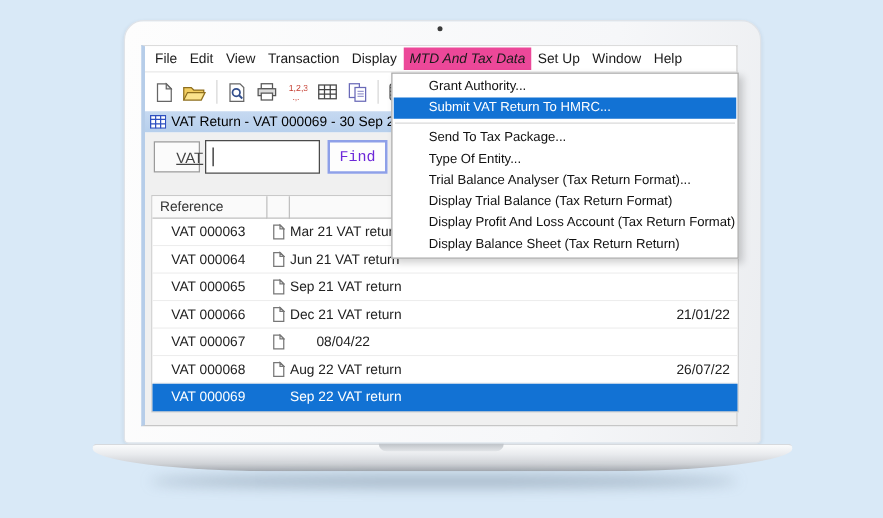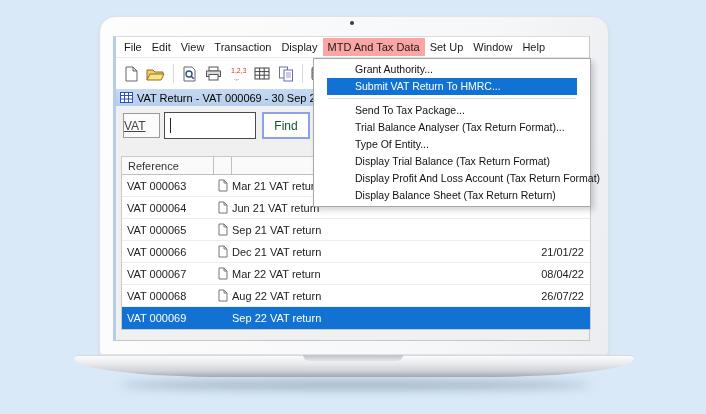--- a/index.html
+++ b/index.html
@@ -25,66 +25,66 @@
 
   
   .screen { position:absolute; left:113px; top:36px; width:477px; height:305px;
     background:#fff; border-left:3px solid #b6cde9; border-right:1px solid #c6c6c6;
     border-top:1px solid #dcdcdc; border-bottom:1px solid #c6c6c6; }
 
   .menubar { position:absolute; top:0; left:0; right:0; height:21px; background:#fff;
     border-bottom:1px solid #e9e9e9; display:flex; align-items:center;
     padding-left:3px; font-size:11px; color:#1a1a1a; white-space:nowrap; }
   .menubar .mbi { padding:3px 5px; }
-  .menubar .mbi.active { background:#fca5a5; }
+  .menubar .mbi.active { background:#ec4899;font-style:italic; }
 
   .toolbar { position:absolute; top:22px; left:0; right:0; height:29px; background:#fff;
     display:flex; align-items:center; gap:8px; padding-left:8px; }
   .tsep { width:1px; height:19px; background:#d8d8d8; }
   .tico { display:flex; align-items:center; }
 
   
   .mdi { position:absolute; top:52px; left:0; right:0; bottom:0; }
   .mdi-titlebar { height:17px; background:linear-gradient(180deg,#c6d9f1,#b6cfec);
     display:flex; align-items:center; gap:4px; padding-left:4px;
     font-size:11px; color:#000; }
   .mdi-body { position:absolute; top:17px; left:0; right:0; bottom:0; background:#f0f0f0; }
 
   .vat-label { position:absolute; left:7px; top:7px; width:37px; height:25px;
     border:1px solid #9a9a9a; background:#fbfbfb; font-size:12px; color:#444;
-    display:flex; align-items:center; padding-left:0;text-decoration:underline; }
+    display:flex; align-items:center; padding-left:17px;text-decoration:underline; }
   .find-input { position:absolute; left:48px; top:6px; width:92px; height:27px;
     border:1px solid #4a4a4a; background:#fff; }
   .caret { position:absolute; left:5px; top:5px; width:1px; height:15px; background:#222; }
   .find-btn { position:absolute; left:146px; top:6px; width:48px; height:27px;
-    background:#fdfdfd; border:2px solid #8ea0e8; font-size:12px; color:#14532d;
+    background:#fdfdfd; border:2px solid #8ea0e8; font-size:12px; color:#6d28d9;
     display:flex; align-items:center; justify-content:center;
-    font-family:Liberation Sans, sans-serif; }
+    font-family:Liberation Mono, monospace; }
 
   
   .vtable { position:absolute; left:5px; top:50px; width:470px;
     border:1px solid #c9c9c9; background:#fff; }
   .thead { display:flex; height:18px; background:#fafafa; font-size:11px; color:#333; }
   .th { border-right:1px solid #c0c0c0; border-bottom:1px solid #c0c0c0;
     display:flex; align-items:center; padding-left:6px; }
   .th-ref { width:92px; } .th-icon { width:18px; } .th-desc { flex:1; border-right:none; }
   .trow { display:flex; height:22px; align-items:center;
     border-bottom:1px solid #ededed; font-size:11px; color:#222; background:#fff; }
   .trow:last-child { border-bottom:none; }
-  .c-ref { width:92px; padding-left:5px; }
+  .c-ref { width:92px; padding-left:15px; }
   .c-icon { width:18px; display:flex; justify-content:center; align-items:center; }
   .c-desc { flex:1; }
   .c-date { width:70px; text-align:right; padding-right:6px; }
   .trow.selected { background:var(--accent,#1272d4); color:#fff; border-bottom-color:transparent; }
   .trow.selected .c-icon svg { visibility:hidden; }
 
   
   .dropdown { position:absolute; left:197px; top:21px; width:278px; background:#fff;
     border:1px solid #a9a9a9; box-shadow:3px 3px 6px rgba(0,0,0,.18);
-    padding:2px 12px; z-index:40; font-size:10.5px; color:#111; }
+    padding:2px 0; z-index:40; font-size:10.5px; color:#111; }
   .mi { height:17px; line-height:17px; padding-left:29px; white-space:nowrap; }
   .mi.hl { background:var(--accent,#1272d4); color:#fff; margin:0 1px; padding-left:28px; }
   .msep { border-top:1px solid #dadada; margin:3px 2px; }
 </style>
 </head>
 <body>
 
 <div class="scene">
 
   <div class="laptop-body"></div>
@@ -231,21 +231,20 @@
             <div class="c-date">21/01/22</div>
           </div>
           <div class="trow">
             <div class="c-ref">VAT 000067</div>
             <div class="c-icon">
                 <svg width="10" height="13" viewBox="0 0 10 13">
                   <path d="M1 1h5l3 3v8H1z" fill="#fff" stroke="#777"></path>
                   <path d="M6 1l3 3H6z" fill="#fff" stroke="#777"></path>
                 </svg>
               </div>
-            <div class="c-desc">Mar 22 VAT return</div>
             <div class="c-date">08/04/22</div>
           </div>
           <div class="trow">
             <div class="c-ref">VAT 000068</div>
             <div class="c-icon">
                 <svg width="10" height="13" viewBox="0 0 10 13">
                   <path d="M1 1h5l3 3v8H1z" fill="#fff" stroke="#777"></path>
                   <path d="M6 1l3 3H6z" fill="#fff" stroke="#777"></path>
                 </svg>
               </div>
@@ -265,22 +264,22 @@
           </div>
         </div>
       </div>
     </div>
 
     <div class="dropdown">
       <div class="mi">Grant Authority...</div>
       <div class="mi hl">Submit VAT Return To HMRC...</div>
       <div class="msep"></div>
       <div class="mi">Send To Tax Package...</div>
+      <div class="mi">Type Of Entity...</div>
       <div class="mi">Trial Balance Analyser (Tax Return Format)...</div>
-      <div class="mi">Type Of Entity...</div>
       <div class="mi">Display Trial Balance (Tax Return Format)</div>
       <div class="mi">Display Profit And Loss Account (Tax Return Format)</div>
       <div class="mi">Display Balance Sheet (Tax Return Return)</div>
     </div>
 
   </div>
 
   <div class="laptop-base"></div>
   <div class="base-notch"></div>
   <div class="base-shadow"></div>

